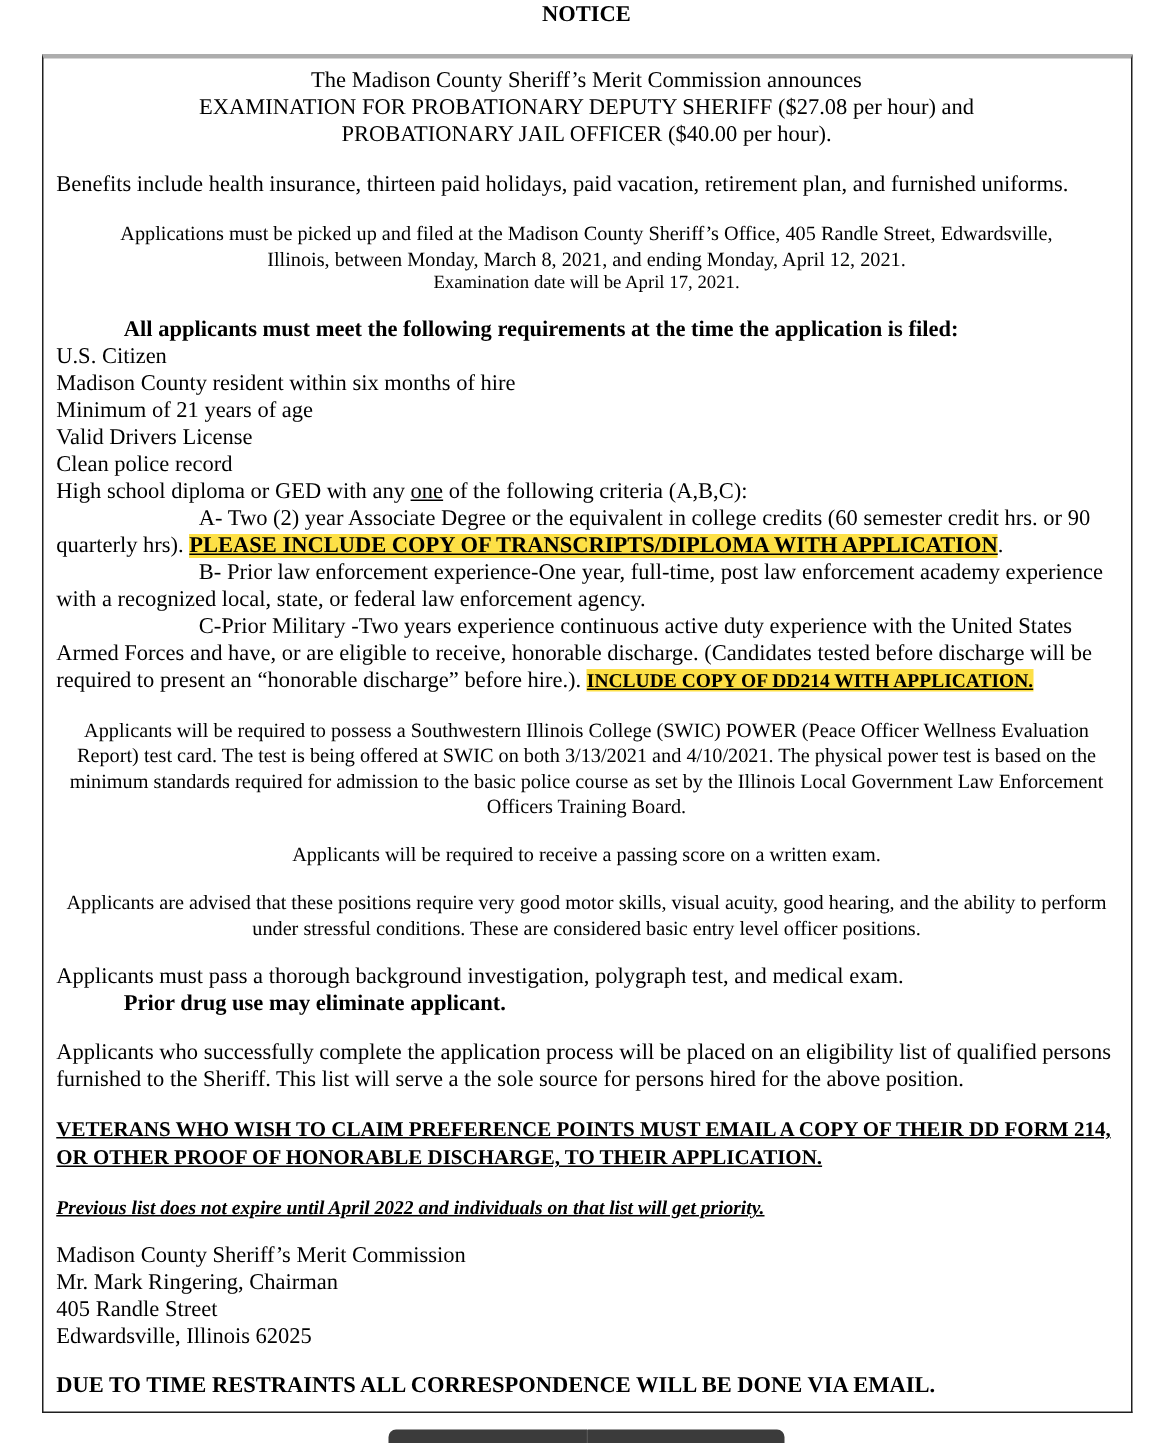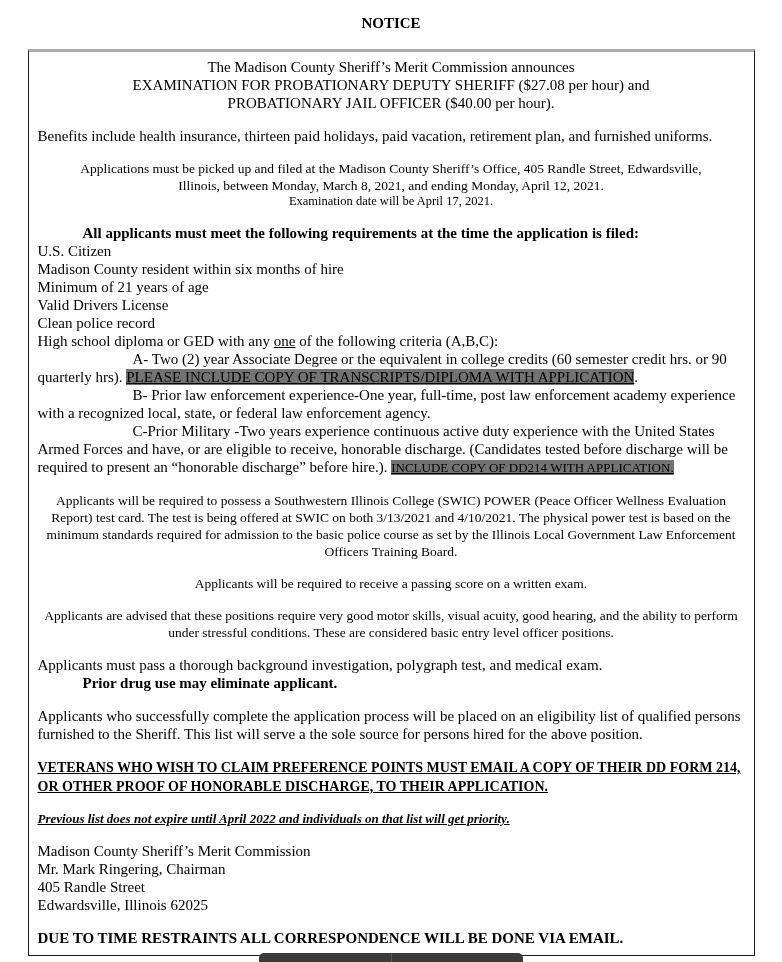--- a/index.html
+++ b/index.html
@@ -12,21 +12,21 @@
     height: 962px;
     position: relative;
     overflow: hidden;
     font-family: "Liberation Serif", serif;
     color: #000000;
   }
   .page-title {
     text-align: center;
     font-weight: bold;
     font-size: 15px;
-    padding-top: 15px;
+    padding-top: 2px;
     margin: 0;
   }
   .notice-box {
     box-sizing: border-box;
     width: 727px;
     margin: 17px auto 0 auto;
     border-left: 1px solid #1f1f1f;
     border-right: 1px solid #1f1f1f;
     border-bottom: 1px solid #1f1f1f;
     border-top: 3px solid #adadad;
@@ -37,22 +37,22 @@
   .main-txt { font-size: 15px; line-height: 18px; }
   .sec-txt  { font-size: 13.5px; line-height: 17px; text-align: center; }
   .sm-txt   { font-size: 12.5px; line-height: 15px; }
   p { margin: 0; }
   .gap-md { margin-top: 15px; }
   .bold { font-weight: bold; margin-left: 45px; }
   .underline { text-decoration: underline; }
   .req-indent { }
   .abc-para { text-indent: 95px; }
   .hl {
-    background: #737373;
-    font-weight: normal;
+    background: #fde047;
+    font-weight: bold;
     text-decoration: underline;
   }
   .hl-small { font-size: 13px; }
   .veterans {
     font-size: 14px;
     line-height: 19px;
     font-weight: bold;
     text-decoration: underline;
   }
   .prev-list {

